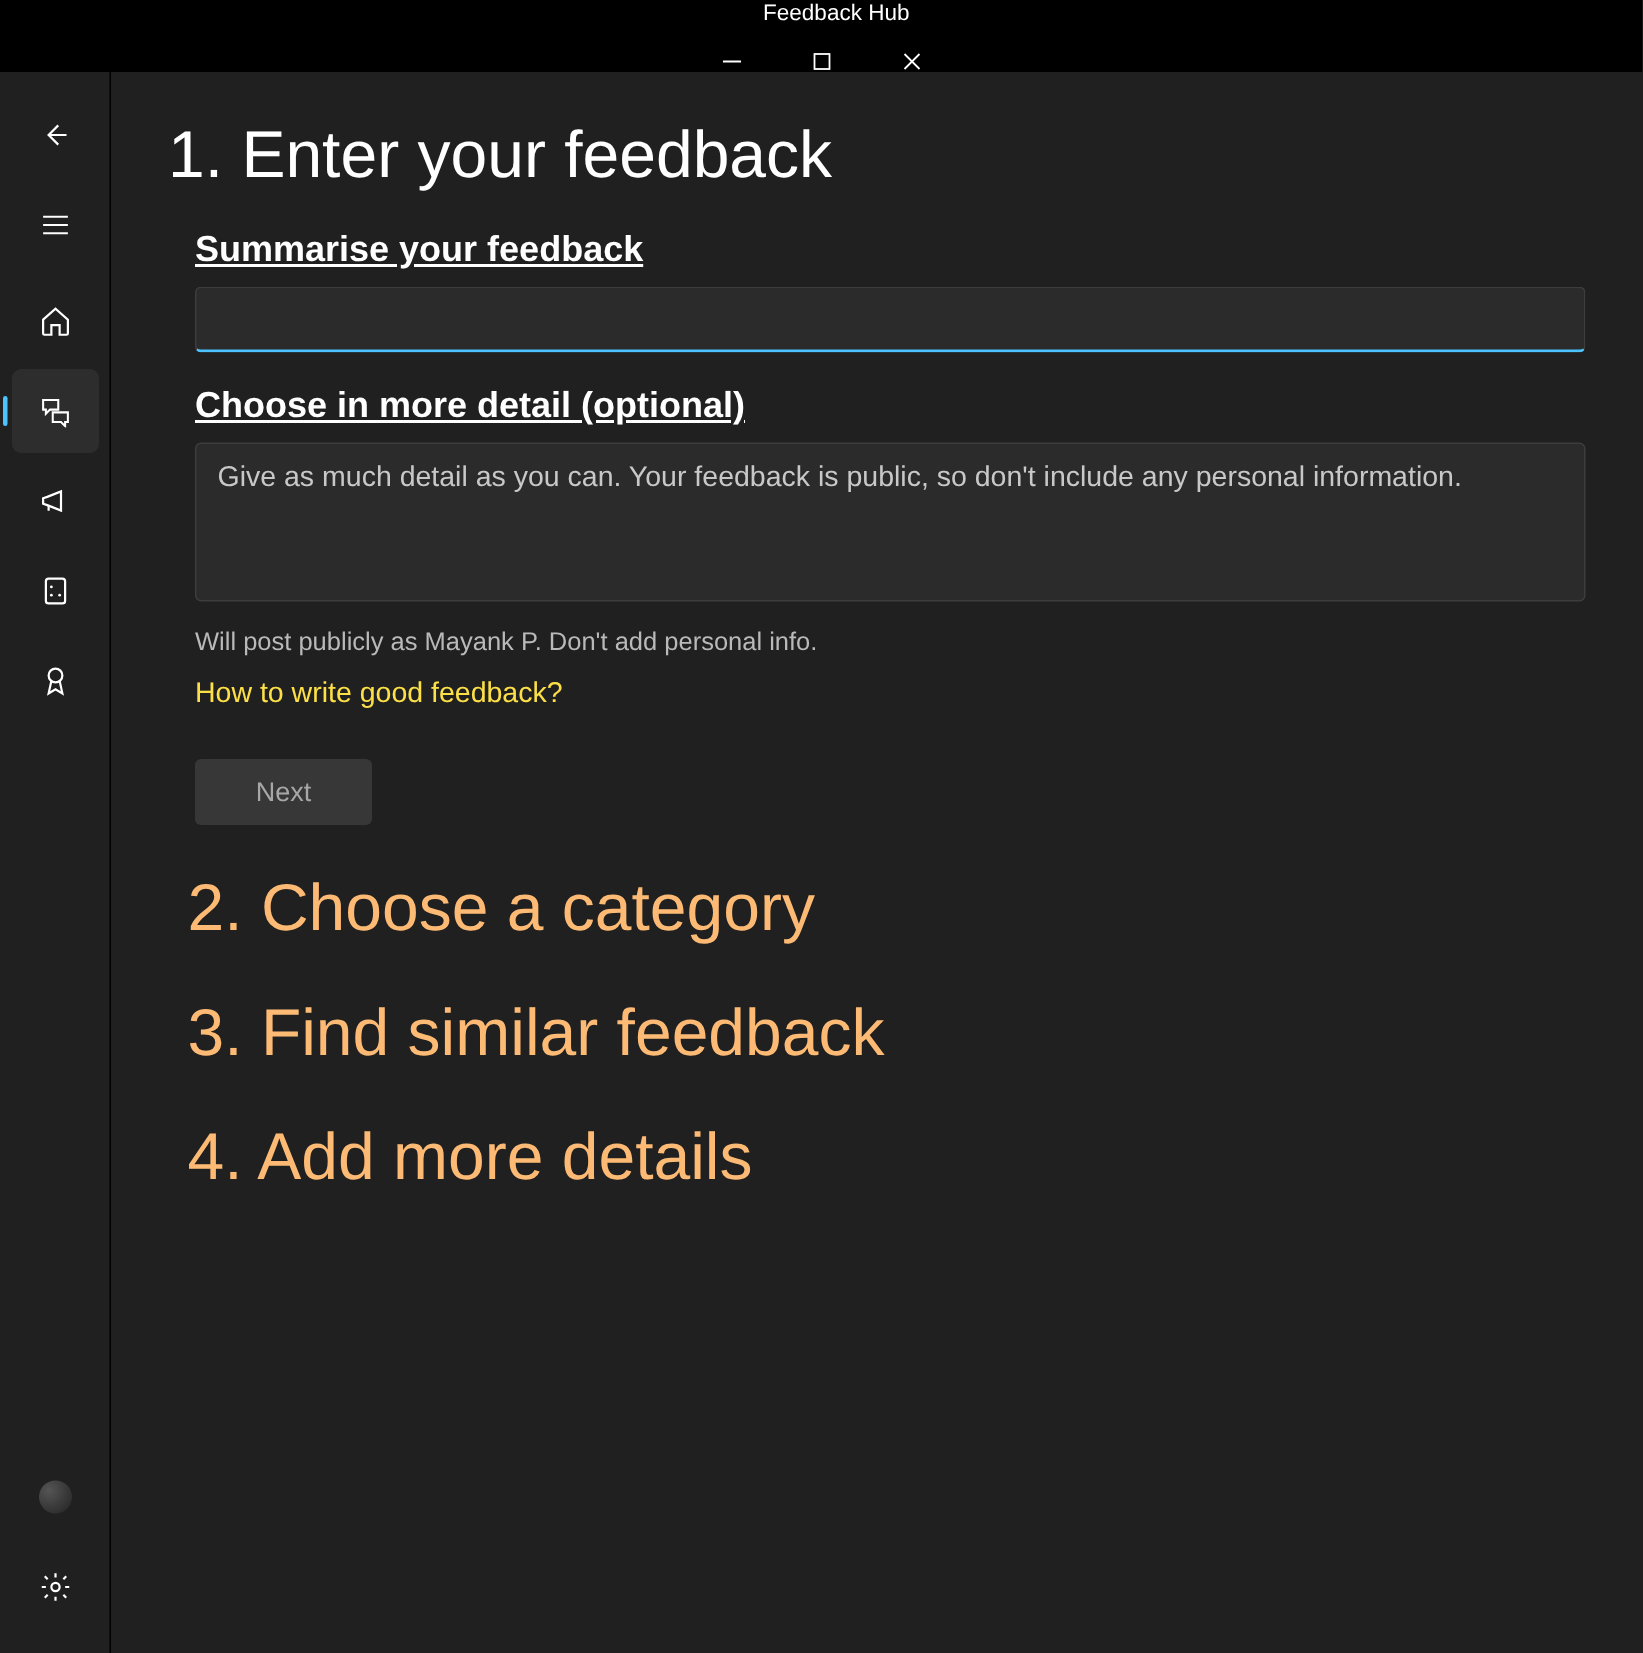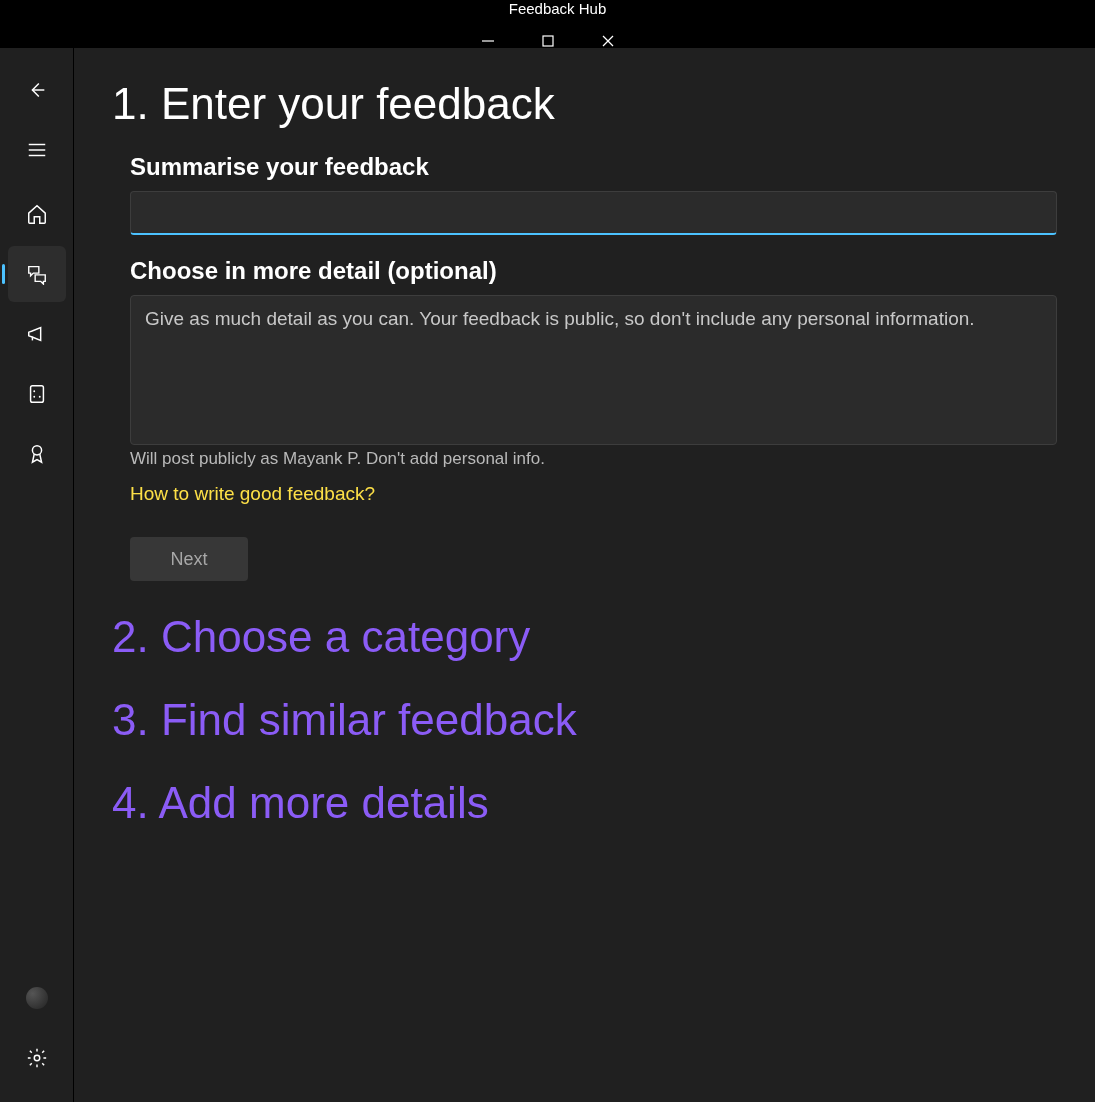--- a/index.html
+++ b/index.html
@@ -99,65 +99,68 @@
       overflow-y: auto;
     }
     .step-title {
       font-size: 44px;
       font-weight: 350;
       color: #ffffff;
       margin-bottom: 22px;
       line-height: 1.25;
     }
     .step-title.inactive {
-      color: #8b5cf6;
+      color: #fdba74;
       margin-top: 28px;
       margin-bottom: 0;
+      margin-left: 13px;
     }
     .section-indent {
       padding-left: 18px;
     }
     .field-label {
       font-size: 24px;
       font-weight: 600;
       color: #ffffff;
       margin-bottom: 10px;
+      text-decoration: underline;
     }
     .summary-input {
       width: 100%;
       height: 44px;
       background: #2b2b2b;
       border: 1px solid #3d3d3d;
       border-bottom: 2px solid #4cc2ff;
       border-radius: 4px;
       padding: 0 14px;
       color: #ffffff;
       font-size: 19px;
       outline: none;
     }
     .detail-textarea {
       width: 100%;
-      height: 150px;
+      height: 106px;
       background: #2b2b2b;
       border: 1px solid #3d3d3d;
       border-radius: 4px;
       padding: 12px 14px;
       color: #ffffff;
       font-size: 19px;
       outline: none;
       resize: none;
       font-family: inherit;
     }
     .detail-textarea::placeholder {
       color: #c8c8c8;
     }
     .gap { height: 22px; }
     .caption {
       font-size: 17px;
       color: #b9b9b9;
+      margin-top: 12px;
     }
     .link {
       display: inline-block;
       font-size: 19px;
       color: #fde047;
       margin-top: 14px;
       cursor: pointer;
     }
     .next-btn {
       margin-top: 32px;

